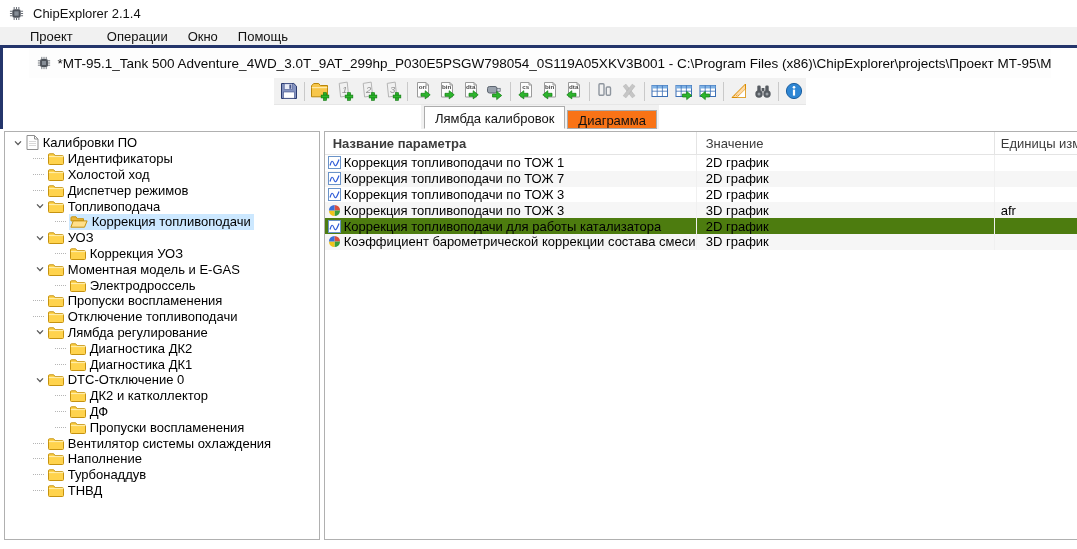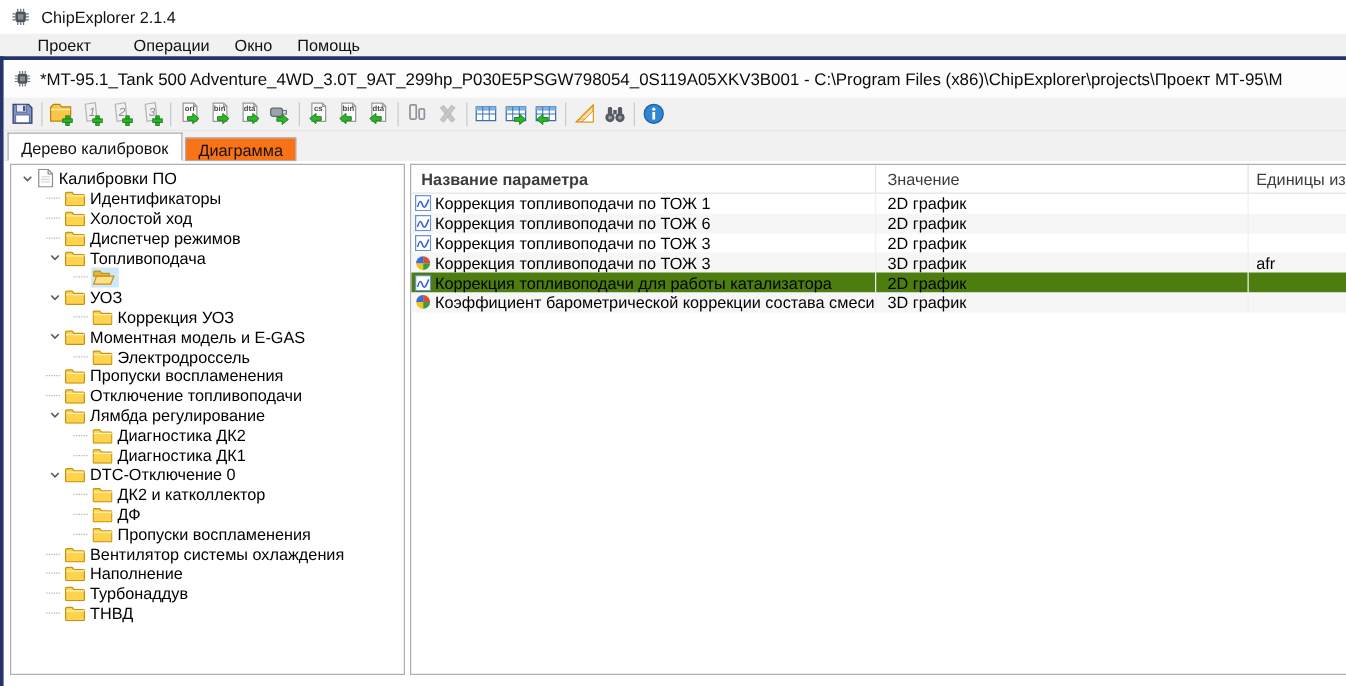--- a/index.html
+++ b/index.html
@@ -11,21 +11,21 @@
   .screen{width:1077px;height:549px;display:flex;flex-direction:column;border-radius:29px;}
 
   
   .app-titlebar{height:27px;background:#ffffff;display:flex;align-items:center;gap:9px;padding-left:9px;flex:0 0 auto;}
   .app-title{font-size:13px;color:#111;}
   .menubar{height:18px;background:#f1f1f1;display:flex;align-items:center;padding-left:20px;flex:0 0 auto;}
   .menu-item{padding:1px 10px;color:#111;}
   .menu-item:first-child{margin-right:14px;}
 
   
-  .child{flex:1;display:flex;flex-direction:column;border-top:3px solid #24356b;border-left:3px solid #24356b;min-height:0;}
+  .child{flex:1;display:flex;flex-direction:column;border-top:3px solid #24356b;border-left:3px solid #24356b;min-height:0;align-items:center;}
   .child-titlebar{height:30px;background:#fdfdfd;display:flex;align-items:center;gap:7px;padding-left:8px;flex:0 0 auto;white-space:nowrap;overflow:hidden;}
   .child-title{font-size:13.5px;color:#0a0a0a;}
 
   
   .toolbar{height:26px;background:#f1f1f1;display:flex;align-items:center;padding-left:3px;flex:0 0 auto;border-bottom:1px solid #e6e6e6;}
   .tbtn{width:24px;height:22px;display:inline-flex;align-items:center;justify-content:center;}
   .tbtn svg{display:block;}
   .tsep{width:1px;height:19px;background:#c9c9c9;margin:0 3px;display:inline-block;}
 
   
@@ -270,21 +270,21 @@
         <span class="tbtn">
           <svg width="20" height="20" viewBox="0 0 20 20">
             <circle cx="10" cy="10" r="7.6" fill="#2e86d4" stroke="#1b5fa0"></circle>
             <circle cx="10" cy="6.3" r="1.35" fill="#fff"></circle>
             <rect x="8.9" y="8.6" width="2.2" height="6" fill="#fff"></rect>
           </svg>
         </span>
       </div>
 
     <div class="tabs">
-        <span class="tab active">Дерево калибровок</span>
+        <span class="tab active">Лямбда калибровок</span>
         <span class="tab">Диаграмма</span>
       </div>
 
     <div class="content">
       <div class="tree-panel">
           <div class="trow">
             <span class="tgap" style="width: 6px;"></span>
             <span class="twist">
               <svg width="10" height="10" viewBox="0 0 10 10">
                 <path d="M2 3.4l3 3.1 3-3.1" fill="none" stroke="#5a5a5a" stroke-width="1.3"></path>
@@ -360,20 +360,21 @@
           <div class="trow">
             <span class="tgap" style="width: 50px;"></span>
             <span class="dots"></span>
             <span class="node sel">
               <span class="rowicon">
                 <svg width="18" height="13" viewBox="0 0 18 13">
                   <path d="M1 2.8a1 1 0 011-1h4l1.4 1.9h6.1v2.2H1z" fill="#e8b63c" stroke="#c69310"></path>
                   <path d="M3.2 5.9h13.9l-2.6 6.3H.9z" fill="#ffe08a" stroke="#c69310"></path>
                 </svg>
               </span>
+              <span class="tlabel">Коррекция топливоподачи</span>
             </span>
           </div>
           <div class="trow">
             <span class="tgap" style="width: 28px;"></span>
             <span class="twist">
               <svg width="10" height="10" viewBox="0 0 10 10">
                 <path d="M2 3.4l3 3.1 3-3.1" fill="none" stroke="#5a5a5a" stroke-width="1.3"></path>
               </svg>
             </span>
             <span class="node">
@@ -629,21 +630,21 @@
               <div class="td col-units"></div>
             </div>
             <div class="trowt alt">
               <div class="td col-name">
                 <span class="rowicon">
                   <svg width="13" height="13" viewBox="0 0 13 13">
                     <rect x=".5" y=".5" width="12" height="12" fill="#fff" stroke="#6a93c8"></rect>
                     <path d="M2 9.5c1.6-5.5 2.6-5.2 4-1.6s2.6 1.8 5-4.4" fill="none" stroke="#2f5bd7" stroke-width="1.2"></path>
                   </svg>
                 </span>
-                <span>Коррекция топливоподачи по ТОЖ 6</span>
+                <span>Коррекция топливоподачи по ТОЖ 7</span>
               </div>
               <div class="td col-value">2D график</div>
               <div class="td col-units"></div>
             </div>
             <div class="trowt">
               <div class="td col-name">
                 <span class="rowicon">
                   <svg width="13" height="13" viewBox="0 0 13 13">
                     <rect x=".5" y=".5" width="12" height="12" fill="#fff" stroke="#6a93c8"></rect>
                     <path d="M2 9.5c1.6-5.5 2.6-5.2 4-1.6s2.6 1.8 5-4.4" fill="none" stroke="#2f5bd7" stroke-width="1.2"></path>

